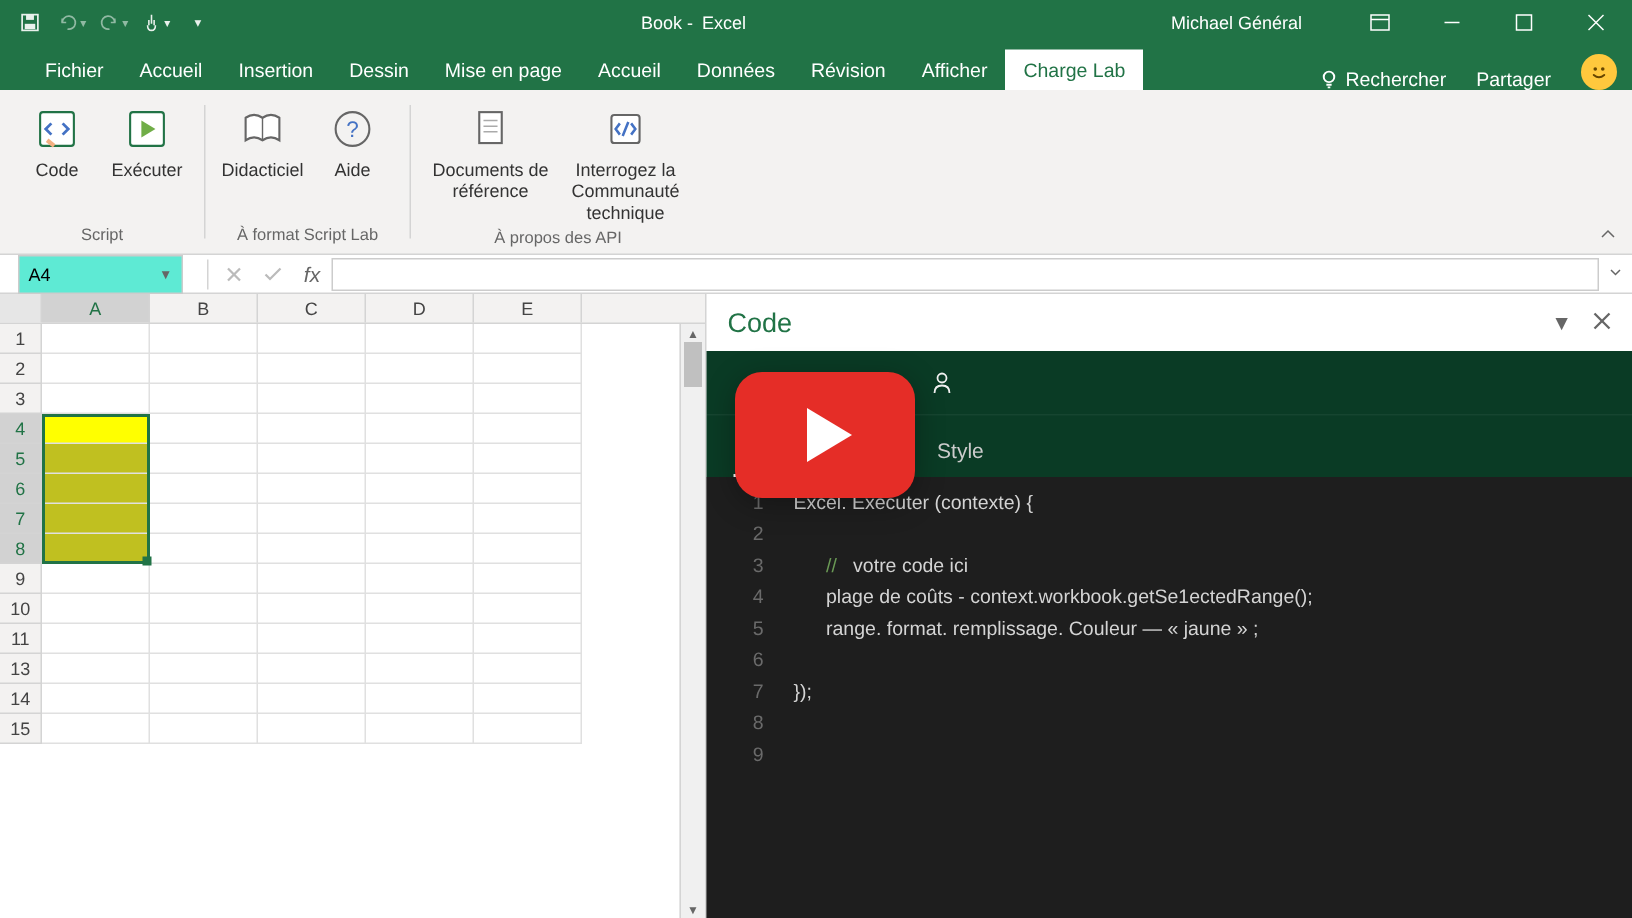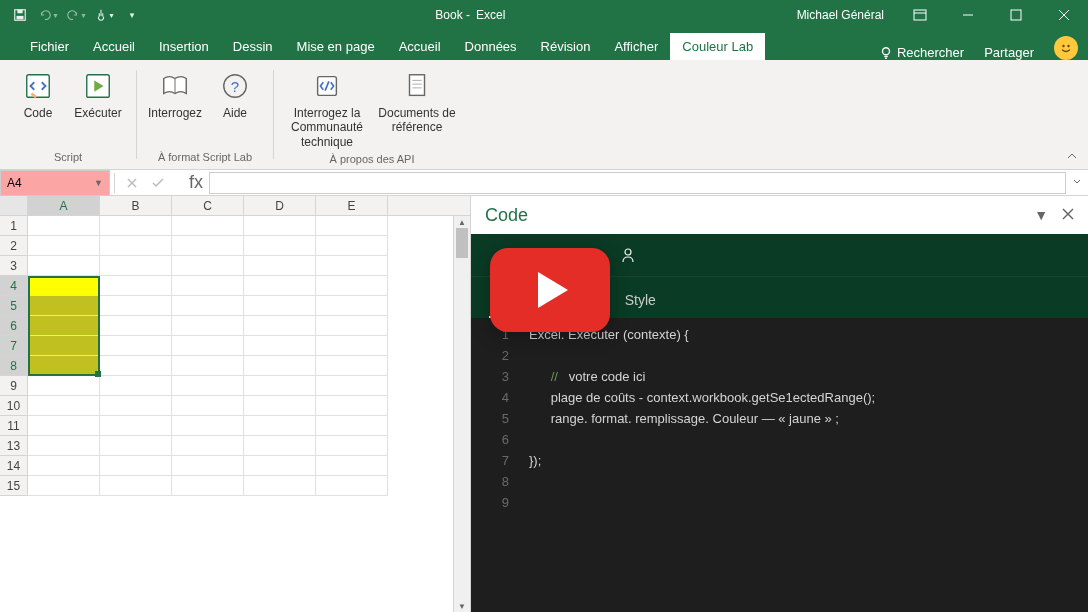--- a/index.html
+++ b/index.html
@@ -24,24 +24,24 @@
 .ribbon-group { padding: 6px 10px 2px; text-align: center; font-size: 12px; color: #444; display: flex; flex-direction: column; align-items: center; }
 .ribbon-group .items { display: flex; gap: 4px; }
 .ribbon-item { width: 56px; display: flex; flex-direction: column; align-items: center; gap: 4px; cursor: pointer; padding: 4px 2px; font-size: 12px; color: #333; }
 .ribbon-item.wide { width: 86px; }
 .ribbon-item .ico { width: 32px; height: 32px; display: flex; align-items: center; justify-content: center; }
 .ribbon-group .label { font-size: 11px; color: #666; margin-top: auto; padding-bottom: 4px; }
 .ribbon-sep { width: 1px; background: #d4d4d4; margin: 10px 0; }
 .ribbon-collapse { position: absolute; right: 10px; bottom: 4px; font-size: 12px; color: #666; cursor: pointer; }
 
 .formula-bar { height: 26px; display: flex; align-items: center; border-bottom: 1px solid #d4d4d4; font-size: 12px; }
-.name-box { width: 110px; height: 22px; border: 1px solid #ccc; margin: 0 0; display: flex; align-items: center; padding: 12px 6px; background: #fca5a5; }
+.name-box { width: 110px; height: 22px; border: 1px solid #ccc; margin: 0 12px; display: flex; align-items: center; padding: 12px 6px; background: #5eead4; }
 .name-box .dd { margin-left: auto; color: #666; font-size: 9px; }
 .fb-btn { width: 26px; height: 22px; display: flex; align-items: center; justify-content: center; color: #aaa; cursor: pointer; }
-.fx { color: #666; font-size: 18px; margin-left: 12px; }
+.fx { font-style: italic; color: #666; font-size: 14px; }
 .formula-input { flex: 1; height: 22px; border: 1px solid #ccc; margin-right: 6px; padding: 0 6px; background: #fff; }
 .fb-expand { width: 16px; text-align: center; color: #666; cursor: pointer; padding-right: 8px; }
 
 .workspace { display: flex; height: calc(612px - 30px - 30px - 110px - 26px); }
 
 .sheet-area { width: 470px; position: relative; overflow: hidden; background: #fff; }
 .col-headers { display: flex; height: 20px; background: #f3f2f1; border-bottom: 1px solid #d4d4d4; font-size: 12px; color: #444; }
 .corner { width: 28px; border-right: 1px solid #d4d4d4; background: #e6e6e6; }
 .col-h { width: 72px; border-right: 1px solid #d4d4d4; text-align: center; line-height: 20px; }
 .col-h.sel { background: #d2d2d2; color: #217346; }
@@ -107,21 +107,21 @@
     </div>
     <div class="qat-btn">
         <span style="font-size:9px">▾</span>
       </div>
   </div>
   <div class="center">
     <span>Book -</span>
     <span>Excel</span>
   </div>
   <div class="right">
-    <span style="margin-right:8px">Michael Général</span>
+    <span style="margin-right:24px">Michael Général</span>
     <div class="win-btn">
       <svg width="14" height="12" viewBox="0 0 14 12" fill="none" stroke="#fff" stroke-width="1">
           <rect x="1" y="1" width="12" height="10"></rect>
           <line x1="1" y1="4" x2="13" y2="4"></line>
         </svg>
     </div>
     <div class="win-btn">
       <svg width="12" height="12" viewBox="0 0 12 12" stroke="#fff">
           <line x1="1" y1="6" x2="11" y2="6" stroke-width="1"></line>
         </svg>
@@ -143,21 +143,21 @@
 <div class="ribbon-tabs">
   <div class="tab">Fichier</div>
   <div class="tab">Accueil</div>
   <div class="tab">Insertion</div>
   <div class="tab">Dessin</div>
   <div class="tab">Mise en page</div>
   <div class="tab">Accueil</div>
   <div class="tab">Données</div>
   <div class="tab">Révision</div>
   <div class="tab">Afficher</div>
-  <div class="tab active">Couleur Lab</div>
+  <div class="tab active">Charge Lab</div>
   <div class="spacer"></div>
   <div class="search">
     <svg width="14" height="14" viewBox="0 0 16 16" fill="none" stroke="#fff" stroke-width="1.5">
         <circle cx="8" cy="6" r="4"></circle>
         <line x1="6" y1="12" x2="10" y2="12"></line>
         <line x1="7" y1="14" x2="9" y2="14"></line>
       </svg>
     <span>Rechercher</span>
   </div>
   <div class="share">Partager</div>
@@ -198,56 +198,56 @@
   <div class="ribbon-sep"></div>
   <div class="ribbon-group">
     <div class="items">
       <div class="ribbon-item">
         <div class="ico">
           <svg width="30" height="30" viewBox="0 0 32 32">
               <path d="M4 8 Q10 4 16 8 Q22 4 28 8 L28 24 Q22 20 16 24 Q10 20 4 24 Z" fill="#fff" stroke="#666" stroke-width="1.5"></path>
               <line x1="16" y1="8" x2="16" y2="24" stroke="#666"></line>
             </svg>
         </div>
-        <span>Interrogez</span>
+        <span>Didacticiel</span>
       </div>
       <div class="ribbon-item">
         <div class="ico">
           <svg width="30" height="30" viewBox="0 0 32 32">
               <circle cx="16" cy="16" r="12" fill="none" stroke="#666" stroke-width="1.5"></circle>
               <text x="16" y="22" text-anchor="middle" font-size="16" fill="#4472c4">?</text>
             </svg>
         </div>
         <span>Aide</span>
       </div>
     </div>
     <div class="label">À format Script Lab</div>
   </div>
   <div class="ribbon-sep"></div>
   <div class="ribbon-group">
     <div class="items">
       <div class="ribbon-item wide">
         <div class="ico">
           <svg width="30" height="30" viewBox="0 0 32 32">
-              <rect x="6" y="6" width="20" height="20" rx="2" fill="#fff" stroke="#666" stroke-width="1.5"></rect>
-              <path d="M12 12 L9 16 L12 20 M20 12 L23 16 L20 20 M18 11 L14 21" fill="none" stroke="#4472c4" stroke-width="1.8"></path>
-            </svg>
-        </div>
-        <span style="line-height:1.2">Interrogez la Communauté technique</span>
-      </div>
-      <div class="ribbon-item wide">
-        <div class="ico">
-          <svg width="30" height="30" viewBox="0 0 32 32">
               <rect x="8" y="4" width="16" height="22" fill="#fff" stroke="#666" stroke-width="1.5"></rect>
               <line x1="11" y1="10" x2="21" y2="10" stroke="#aaa"></line>
               <line x1="11" y1="14" x2="21" y2="14" stroke="#aaa"></line>
               <line x1="11" y1="18" x2="21" y2="18" stroke="#aaa"></line>
             </svg>
         </div>
         <span style="line-height:1.2">Documents de référence</span>
+      </div>
+      <div class="ribbon-item wide">
+        <div class="ico">
+          <svg width="30" height="30" viewBox="0 0 32 32">
+              <rect x="6" y="6" width="20" height="20" rx="2" fill="#fff" stroke="#666" stroke-width="1.5"></rect>
+              <path d="M12 12 L9 16 L12 20 M20 12 L23 16 L20 20 M18 11 L14 21" fill="none" stroke="#4472c4" stroke-width="1.8"></path>
+            </svg>
+        </div>
+        <span style="line-height:1.2">Interrogez la Communauté technique</span>
       </div>
     </div>
     <div class="label">À propos des API</div>
   </div>
   <div class="ribbon-collapse">
     <svg width="12" height="12" viewBox="0 0 12 12" fill="none" stroke="#666">
         <path d="M2 8 L6 4 L10 8"></path>
       </svg>
   </div>
 </div>

